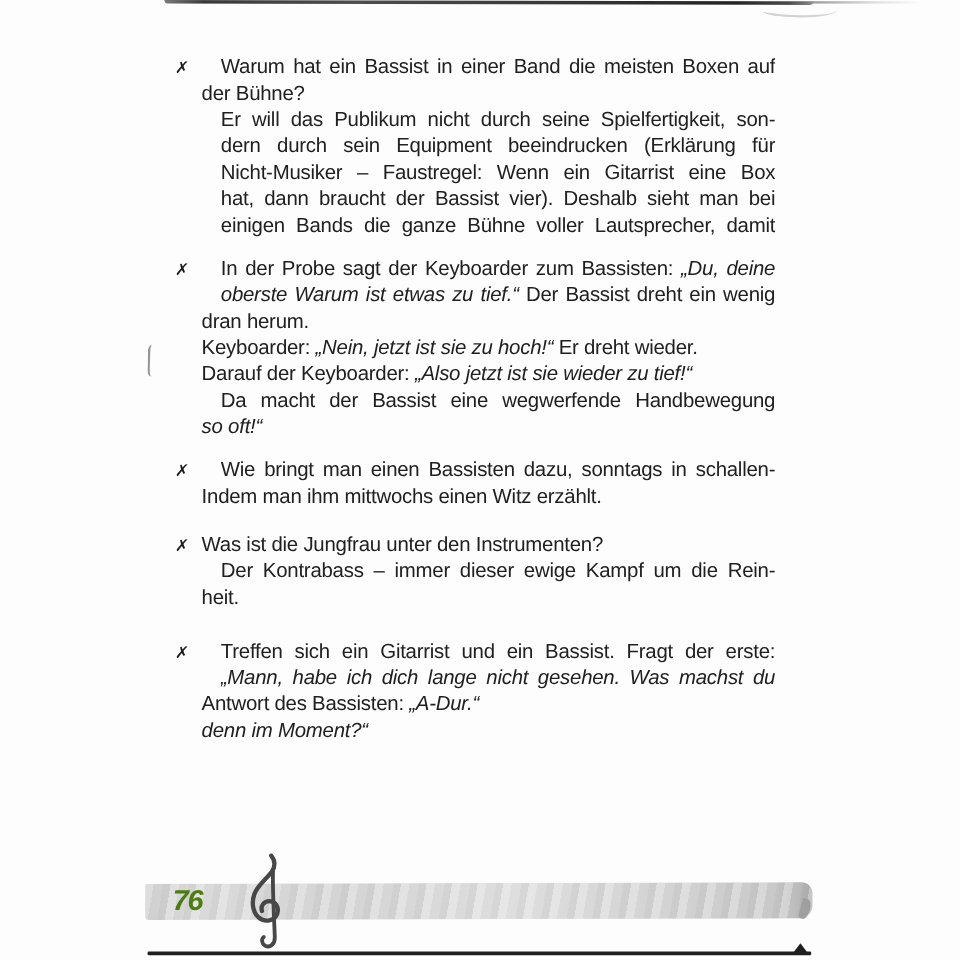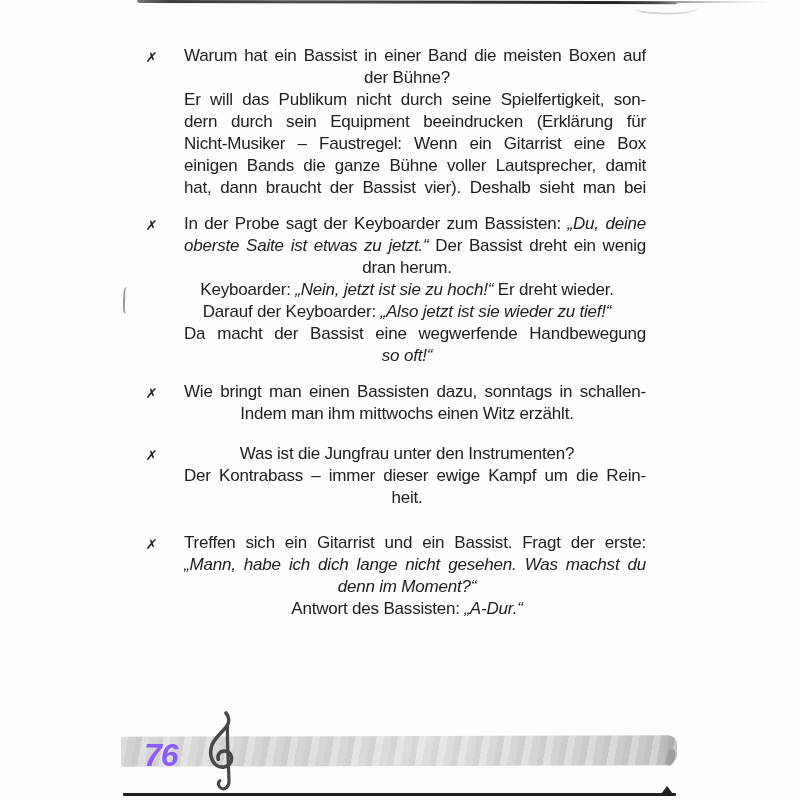--- a/index.html
+++ b/index.html
@@ -37,21 +37,21 @@
   }
   .joke{position:relative;padding-left:23px;}
   .joke + .joke{margin-top:14px;}
   .joke:nth-of-type(4){margin-top:18px;}
   .joke:nth-of-type(5){margin-top:23px;}
   .bullet{
     position:absolute;left:1px;top:1px;
     font-family:"DejaVu Sans",sans-serif;font-size:13.5px;font-weight:bold;
     color:#1a1a1a;transform:skewX(-6deg);
   }
-  .line{height:22px;text-align:center;white-space:nowrap;}
+  .line{height:22px;text-align:left;white-space:nowrap;}
   .line.just{
     white-space:normal;overflow:hidden;
     text-align:justify;text-align-last:justify;text-justify:inter-word;margin-left:16px;
   }
   .it{font-style:italic;}
   
   .footer-band{
     position:absolute;left:121px;top:736px;width:556px;height:30px;
     background:linear-gradient(90deg,#cfcfcf 0%,#dadada 8%,#d4d4d4 30%,#dedede 55%,#d2d2d2 80%,#c8c8c8 95%,#b0b0b0 100%);
     border-radius:2px 9px 11px 3px;
@@ -61,22 +61,22 @@
     content:"";position:absolute;inset:0;border-radius:inherit;
     background:repeating-linear-gradient(100deg,rgba(255,255,255,.28) 0 7px,rgba(0,0,0,0) 7px 15px,rgba(0,0,0,.03) 15px 21px);
   }
   .band-curl{
     position:absolute;left:667px;top:749px;width:8px;height:17px;
     background:#9f9f9f;border-radius:10% 70% 80% 40%;
     transform:rotate(14deg);
   }
   .page-number{
     position:absolute;left:144px;top:737px;
-    font-size:32px;font-weight:bold;font-style:italic;
-    letter-spacing:-1px;color:#8b5cf6;
+    font-size:24px;font-weight:bold;font-style:italic;
+    letter-spacing:-1px;color:#4d7c0f;
   }
   .clef{position:absolute;left:206px;top:711px;width:28px;height:82px;}
   .bottom-rule{
     position:absolute;left:123px;top:793px;width:553px;height:2.6px;
     background:#1f1f1f;border-radius:1px;
   }
   .rule-tick{
     position:absolute;left:661px;top:786px;width:0;height:0;
     border-left:6px solid transparent;border-right:6px solid transparent;
     border-bottom:8px solid #1f1f1f;
@@ -93,29 +93,29 @@
 
 <main class="jokes">
     <div class="joke">
       <span class="bullet">✗</span>
       <div>
         <div class="line just"><span>Warum hat ein Bassist in einer Band die meisten Boxen auf</span></div>
         <div class="line"><span>der Bühne?</span></div>
         <div class="line just"><span>Er will das Publikum nicht durch seine Spielfertigkeit, son-</span></div>
         <div class="line just"><span>dern durch sein Equipment beeindrucken (Erklärung für</span></div>
         <div class="line just"><span>Nicht-Musiker – Faustregel: Wenn ein Gitarrist eine Box</span></div>
+        <div class="line just"><span>hat, dann braucht der Bassist vier). Deshalb sieht man bei</span></div>
         <div class="line just"><span>einigen Bands die ganze Bühne voller Lautsprecher, damit</span></div>
-        <div class="line just"><span>hat, dann braucht der Bassist vier). Deshalb sieht man bei</span></div>
       </div>
     </div>
     <div class="joke">
       <span class="bullet">✗</span>
       <div>
         <div class="line just"><span>In der Probe sagt der Keyboarder zum Bassisten: </span><span class="it">„Du, deine</span></div>
-        <div class="line just"><span class="it">oberste Saite ist etwas zu jetzt.“</span><span> Der Bassist dreht ein wenig</span></div>
+        <div class="line just"><span class="it">oberste Warum ist etwas zu tief.“</span><span> Der Bassist dreht ein wenig</span></div>
         <div class="line"><span>dran herum.</span></div>
         <div class="line"><span>Keyboarder: </span><span class="it">„Nein, jetzt ist sie zu hoch!“</span><span> Er dreht wieder.</span></div>
         <div class="line"><span>Darauf der Keyboarder: </span><span class="it">„Also jetzt ist sie wieder zu tief!“</span></div>
         <div class="line just"><span>Da macht der Bassist eine wegwerfende Handbewegung</span></div>
         <div class="line"><span class="it">so oft!“</span></div>
       </div>
     </div>
     <div class="joke">
       <span class="bullet">✗</span>
       <div>
@@ -129,22 +129,22 @@
         <div class="line"><span>Was ist die Jungfrau unter den Instrumenten?</span></div>
         <div class="line just"><span>Der Kontrabass – immer dieser ewige Kampf um die Rein-</span></div>
         <div class="line"><span>heit.</span></div>
       </div>
     </div>
     <div class="joke">
       <span class="bullet">✗</span>
       <div>
         <div class="line just"><span>Treffen sich ein Gitarrist und ein Bassist. Fragt der erste:</span></div>
         <div class="line just"><span class="it">„Mann, habe ich dich lange nicht gesehen. Was machst du</span></div>
+        <div class="line"><span>Antwort des Bassisten: </span><span class="it">„A-Dur.“</span></div>
         <div class="line"><span class="it">denn im Moment?“</span></div>
-        <div class="line"><span>Antwort des Bassisten: </span><span class="it">„A-Dur.“</span></div>
       </div>
     </div>
   </main>
 
 <div class="footer-band"></div>
 <div class="band-curl"></div>
 <div class="page-number">76</div>
 <svg class="clef" viewBox="0 0 28 82" aria-hidden="true">
   <path d="M20 2 C23.5 6 23.5 11.5 20.5 15.5 C16 21.5 8.5 27 6 34 C3.5 41 4.5 49 9.5 53.5 C14.5 58 23 56.5 25 50.5 C26.8 45 23.5 40 18.5 40 C13.8 40 11 44 12.3 48.2" fill="none" stroke="#474747" stroke-width="3.6" stroke-linecap="round"></path>
   <path d="M21.5 15 C21 30 22.5 55 23 70 C23.2 75.5 19 79.5 14.8 77 C12 75.3 11.6 71.5 13.8 69.8" fill="none" stroke="#474747" stroke-width="3.2" stroke-linecap="round"></path>

